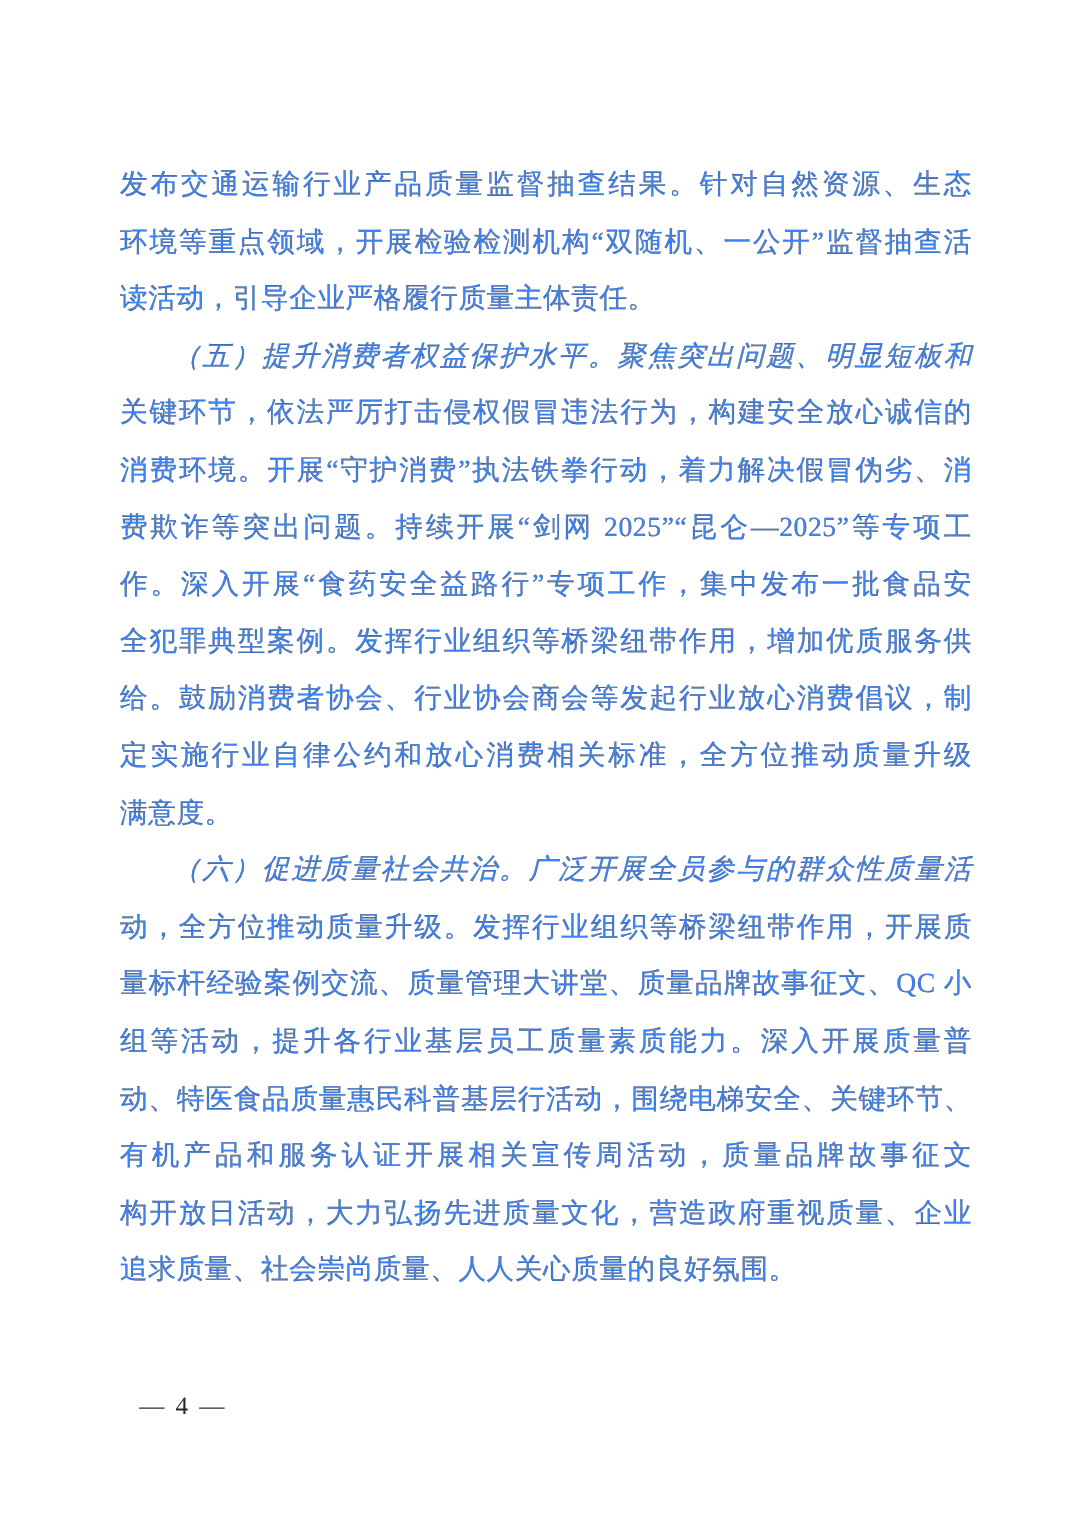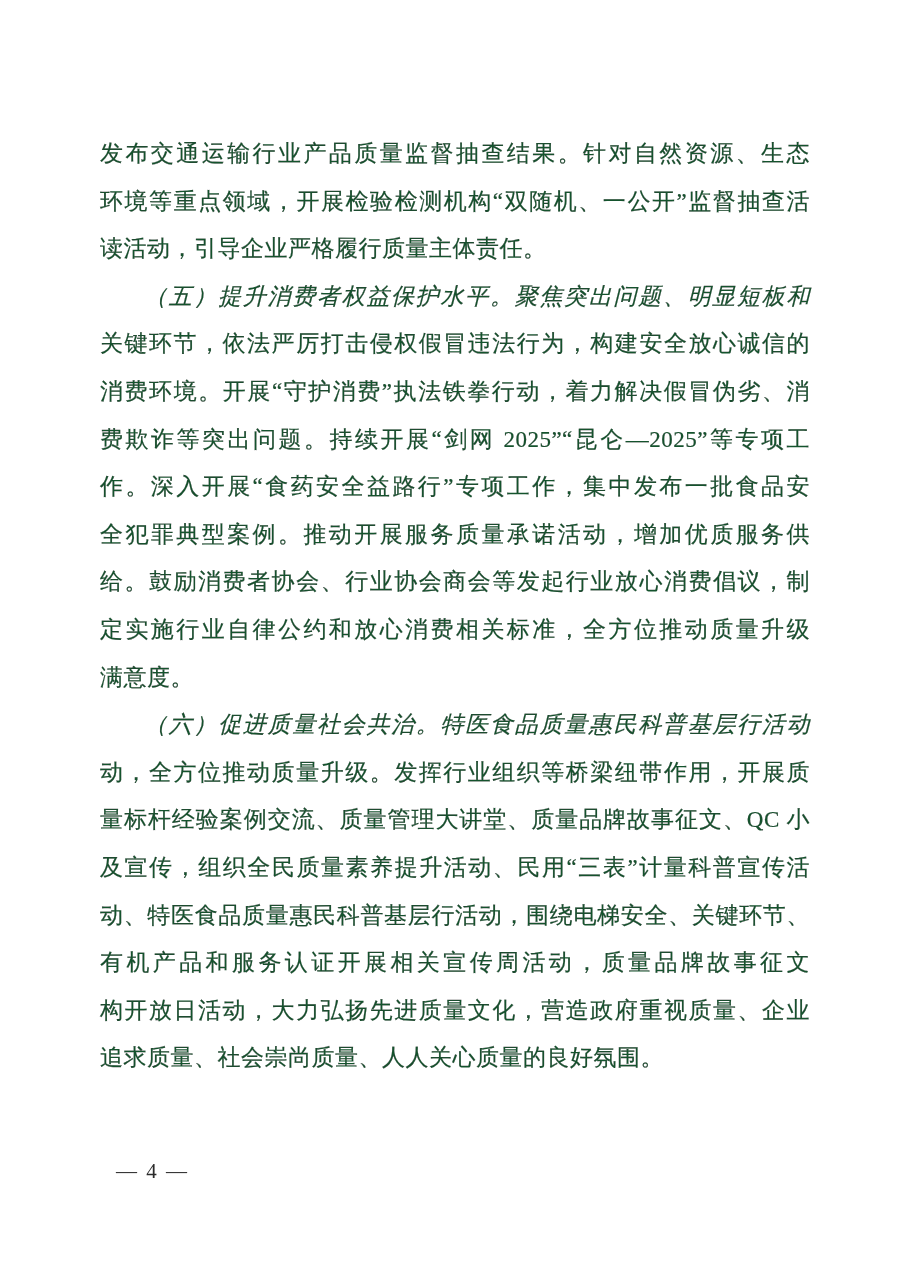--- a/index.html
+++ b/index.html
@@ -26,21 +26,21 @@
     width: 710px;
   }
   .paragraph {
     margin: 0;
     padding: 0;
   }
   .line {
     font-size: 23px;
     height: 47.6px;
     line-height: 47.6px;
-    color: #14532d;
+    color: #3b82f6;
     text-align: justify;
     text-align-last: justify;
     letter-spacing: 0.5px;
     box-sizing: border-box;
     -webkit-text-stroke: 0.2px #3a3a3a;
   }
   .line.indent {
     padding-left: 44px;
     font-style: italic;
   }
@@ -66,30 +66,30 @@
         <div class="line">发布交通运输行业产品质量监督抽查结果。针对自然资源、生态</div>
         <div class="line">环境等重点领域，开展检验检测机构“双随机、一公开”监督抽查活</div>
         <div class="line last">读活动，引导企业严格履行质量主体责任。</div>
       </div>
       <div class="paragraph">
         <div class="line indent">（五）提升消费者权益保护水平。聚焦突出问题、明显短板和</div>
         <div class="line">关键环节，依法严厉打击侵权假冒违法行为，构建安全放心诚信的</div>
         <div class="line">消费环境。开展“守护消费”执法铁拳行动，着力解决假冒伪劣、消</div>
         <div class="line">费欺诈等突出问题。持续开展“剑网 2025”“昆仑—2025”等专项工</div>
         <div class="line">作。深入开展“食药安全益路行”专项工作，集中发布一批食品安</div>
-        <div class="line">全犯罪典型案例。推动开展服务质量承诺活动，增加优质服务供</div>
+        <div class="line">全犯罪典型案例。发挥行业组织等桥梁纽带作用，增加优质服务供</div>
         <div class="line">给。鼓励消费者协会、行业协会商会等发起行业放心消费倡议，制</div>
         <div class="line">定实施行业自律公约和放心消费相关标准，全方位推动质量升级</div>
         <div class="line last">满意度。</div>
       </div>
       <div class="paragraph">
-        <div class="line indent">（六）促进质量社会共治。特医食品质量惠民科普基层行活动</div>
+        <div class="line indent">（六）促进质量社会共治。广泛开展全员参与的群众性质量活</div>
         <div class="line">动，全方位推动质量升级。发挥行业组织等桥梁纽带作用，开展质</div>
         <div class="line">量标杆经验案例交流、质量管理大讲堂、质量品牌故事征文、QC 小</div>
-        <div class="line">及宣传，组织全民质量素养提升活动、民用“三表”计量科普宣传活</div>
+        <div class="line">组等活动，提升各行业基层员工质量素质能力。深入开展质量普</div>
         <div class="line">动、特医食品质量惠民科普基层行活动，围绕电梯安全、关键环节、</div>
         <div class="line">有机产品和服务认证开展相关宣传周活动，质量品牌故事征文</div>
         <div class="line">构开放日活动，大力弘扬先进质量文化，营造政府重视质量、企业</div>
         <div class="line last">追求质量、社会崇尚质量、人人关心质量的良好氛围。</div>
       </div>
     </div>
   <div class="footer">— 4 —</div>
 </div>
 
 </body></html>

